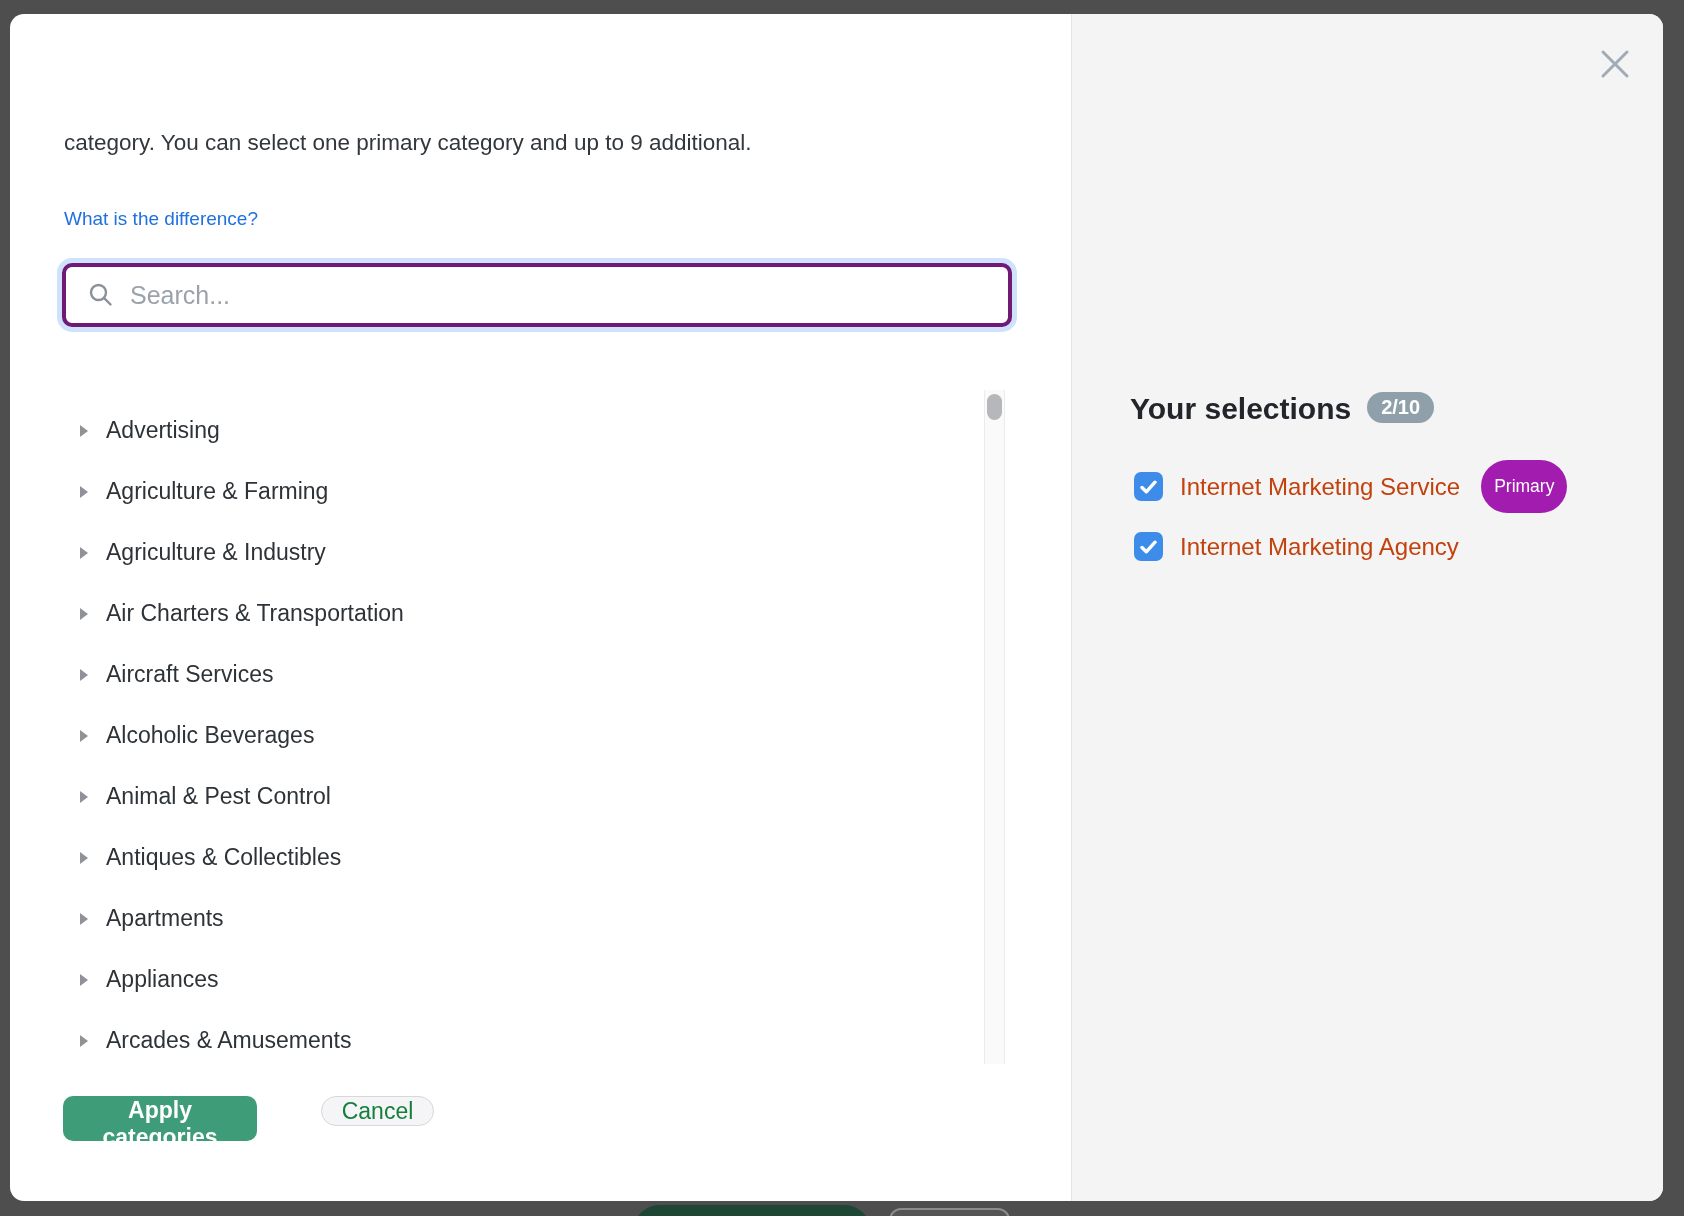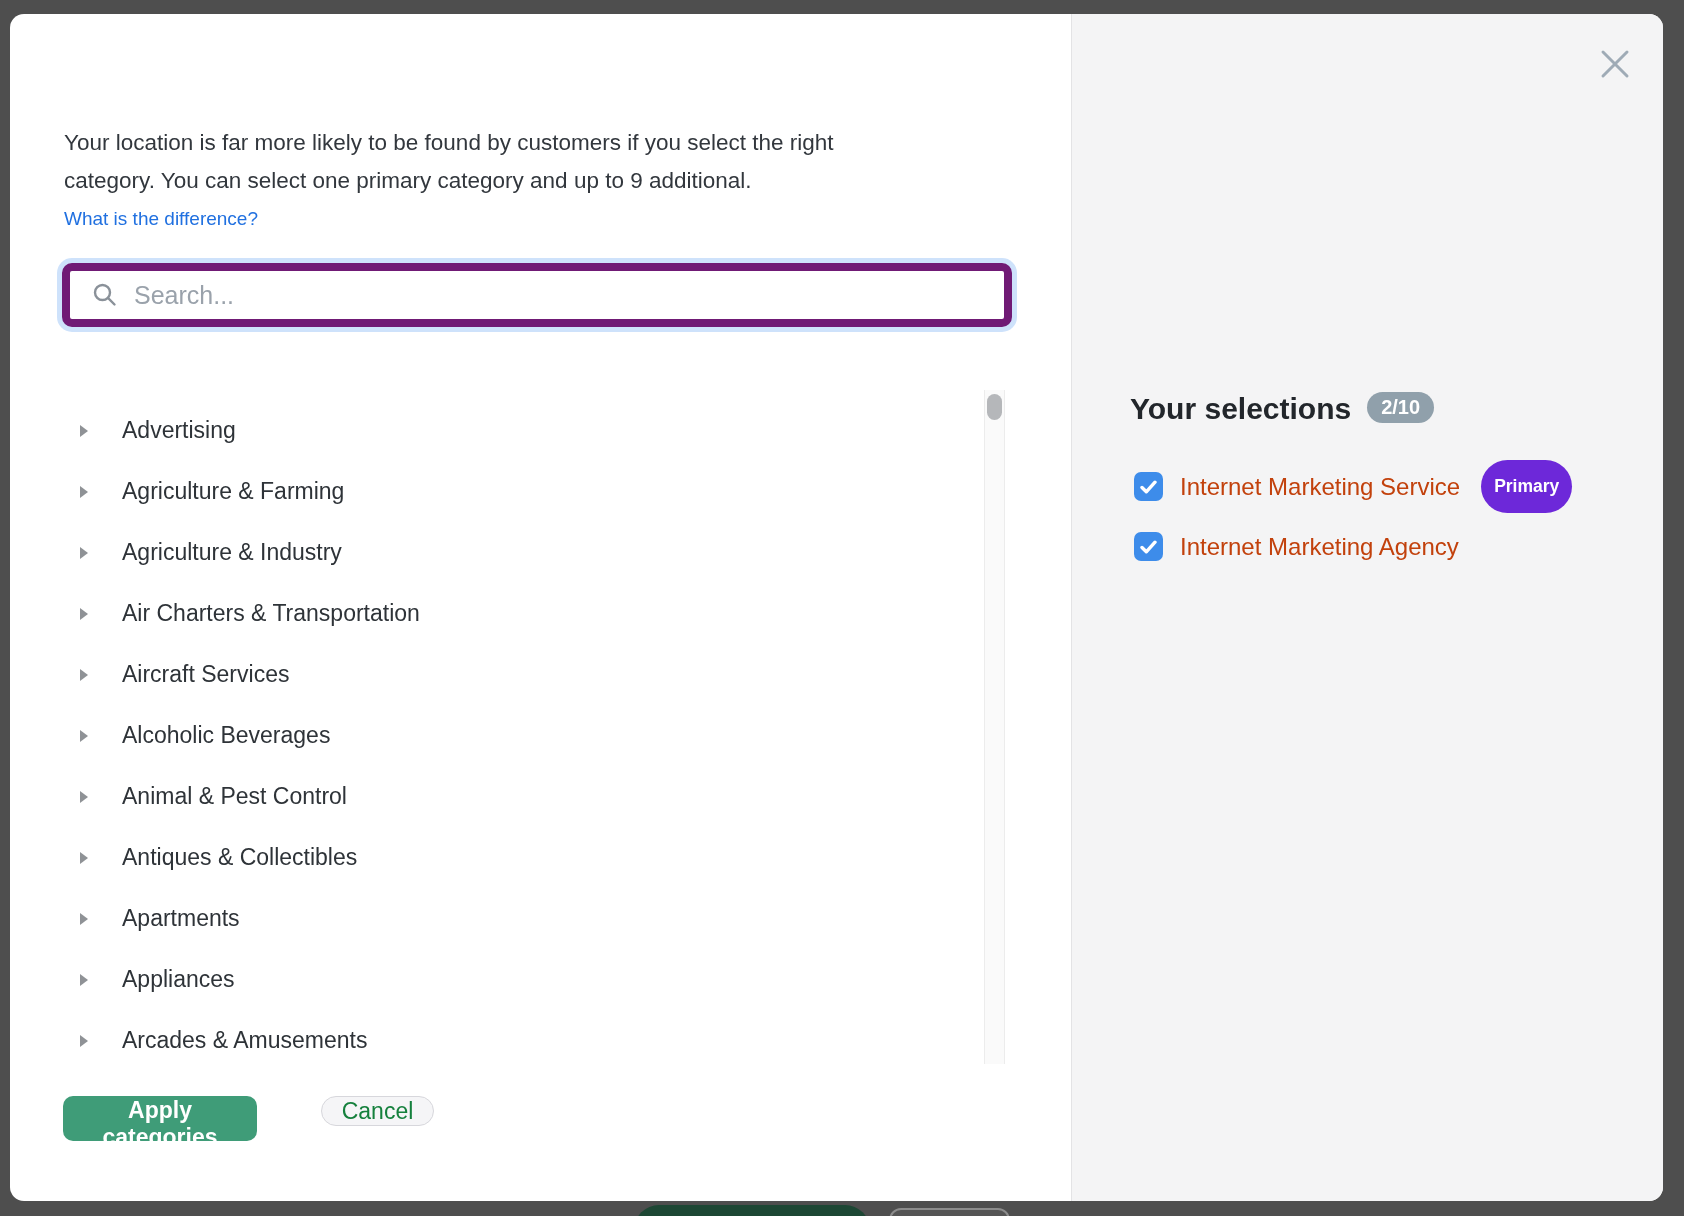--- a/index.html
+++ b/index.html
@@ -18,33 +18,33 @@
 
   .title{position:absolute;left:54px;top:38px;font-size:43px;font-weight:700;
     color:#1E2227;letter-spacing:-0.5px;}
   .desc{position:absolute;left:54px;top:110px;width:900px;font-size:22.5px;
     line-height:38px;color:#32373D;}
   .desc-line{display:block;}
   .diff-link{position:absolute;left:54px;top:194px;font-size:19px;color:#2070E0;
     cursor:pointer;}
 
   .search-box{position:absolute;left:52px;top:249px;width:950px;height:64px;
-    background:#fff;border:8px solid #701a75;border-radius:10px;box-sizing:border-box;
+    background:#fff;border:4px solid #701a75;border-radius:10px;box-sizing:border-box;
     box-shadow:0 0 0 5px rgba(133,183,244,0.40);}
   .search-icon{position:absolute;left:22px;top:50%;transform:translateY(-50%);
     width:26px;height:26px;}
   .search-input{position:absolute;inset:0;border:none;outline:none;background:transparent;
     font-family:"Liberation Sans",sans-serif;font-size:25px;color:#32373D;
     padding:0 20px 0 64px;}
   .search-input::placeholder{color:#9AA2AB;}
 
   .cat-list{position:absolute;left:54px;top:386px;width:905px;height:672px;overflow:hidden;}
   .cat-row{height:61px;display:flex;align-items:center;padding-left:14px;cursor:pointer;}
   .caret{width:12px;height:16px;flex:0 0 12px;display:flex;align-items:center;}
-  .cat-label{margin-left:32px;font-size:23px;color:#2E3338;}
+  .cat-label{margin-left:16px;font-size:23px;color:#2E3338;}
 
   .scroll-track{position:absolute;left:974px;top:376px;width:21px;height:674px;
     background:#FAFAFA;border-left:1px solid #ECECEC;border-right:1px solid #ECECEC;
     box-sizing:border-box;}
   .scroll-thumb{position:absolute;left:2px;top:4px;width:15px;height:26px;
     border-radius:8px;background:#B5B7BA;}
 
   .apply-btn{position:absolute;left:53px;top:1082px;width:194px;height:45px;
     border:none;border-radius:10px;background:#3F9C78;color:#fff;font-size:23px;
     font-weight:700;font-family:"Liberation Sans",sans-serif;cursor:pointer;}
@@ -57,37 +57,36 @@
   .sel-header{position:absolute;left:1120px;top:378px;display:flex;align-items:flex-start;gap:16px;}
   .sel-heading{font-size:30px;font-weight:700;color:#22262B;}
   .count-badge{background:#90A0AB;color:#fff;font-size:20px;font-weight:600;
     padding:4px 14px;border-radius:999px;}
 
   .sel-rows{position:absolute;left:1124px;top:446px;display:flex;flex-direction:column;gap:19px;}
   .sel-row{display:flex;align-items:center;gap:17px;}
   .checkbox{width:29px;height:29px;border-radius:7px;background:#3D8CEA;flex:0 0 29px;
     display:flex;align-items:center;justify-content:center;cursor:pointer;}
   .sel-label{font-size:24px;color:#c2410c;}
-  .primary-badge{margin-left:4px;background:#6d28d9;color:#fff;font-size:17.5px;
-    font-weight:700;padding:16px 13px;border-radius:999px;}
+  .primary-badge{margin-left:4px;background:#a21caf;color:#fff;font-size:17.5px;
+    font-weight:400;padding:16px 13px;border-radius:999px;}
 </style>
 </head>
 <body>
 
 <div class="overlay">
   <div class="bg-green-btn"></div>
   <div class="bg-gray-btn"></div>
 
   <div class="modal">
 
     <div class="right-panel"></div>
 
 
     <div class="desc">
-      <span class="desc-line">Your location is far more likely to be found by customers if you select the right</span>
       <span class="desc-line">category. You can select one primary category and up to 9 additional.</span>
     </div>
 
     <a class="diff-link">What is the difference?</a>
 
     <div class="search-box">
       <svg class="search-icon" viewBox="0 0 26 26">
         <circle cx="10.5" cy="10.5" r="7.5" fill="none" stroke="#8A9199" stroke-width="2.4"></circle>
         <line x1="16.2" y1="16.2" x2="22.5" y2="22.5" stroke="#8A9199" stroke-width="2.4" stroke-linecap="round"></line>
       </svg>

